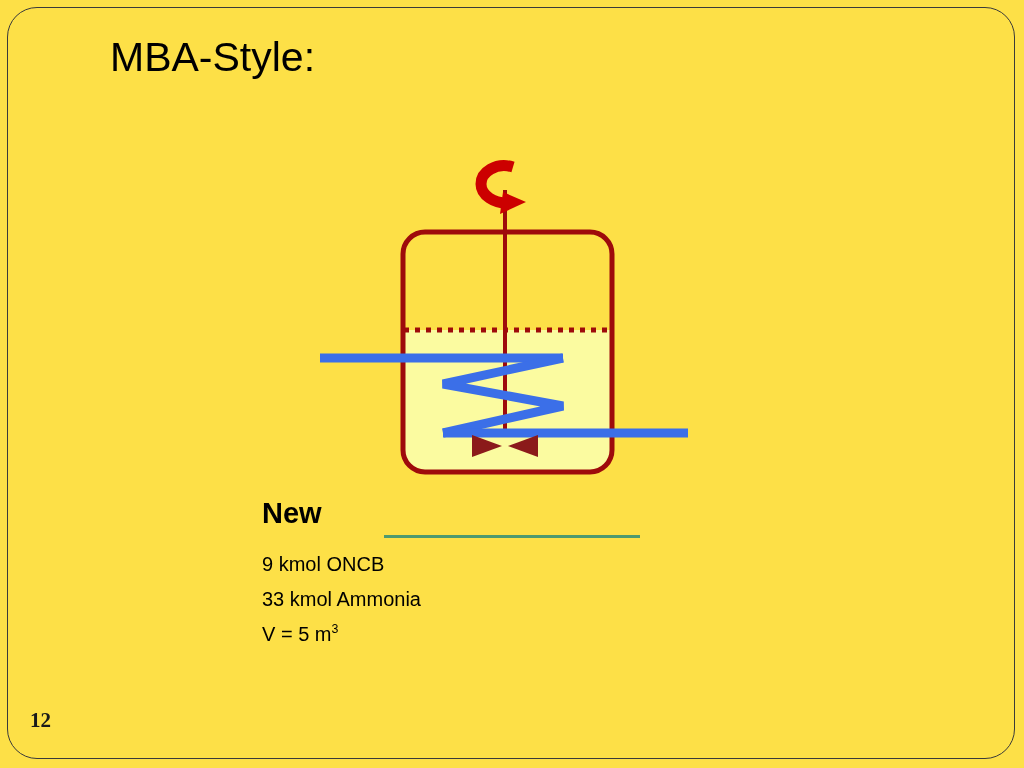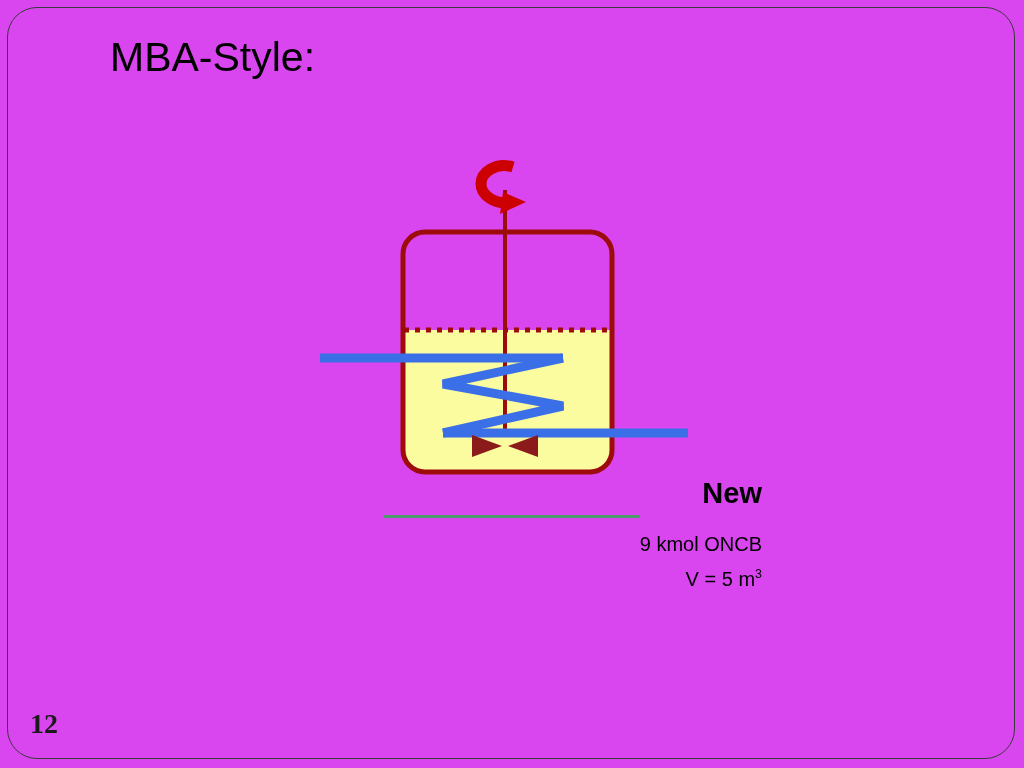--- a/index.html
+++ b/index.html
@@ -14,21 +14,21 @@
     font-family: "Liberation Sans", sans-serif;
     position: relative;
   }
 
   #slide {
     position: absolute;
     left: 0;
     top: 0;
     width: 1024px;
     height: 768px;
-    background: #d946ef;
+    background: #fde047;
   }
 
   
   #slide-frame {
     position: absolute;
     left: 7px;
     top: 7px;
     width: 1008px;
     height: 752px;
     border: 1px solid #3a3a3a;
@@ -62,23 +62,23 @@
     height: 340px;
   }
   #diagram svg {
     display: block;
   }
 
   
   #caption-block {
     position: absolute;
     left: 262px;
-    top: 476px;
+    top: 496px;
     width: 500px;
-    text-align: right;
+    text-align: left;
   }
   #caption-heading {
     font-family: "Liberation Sans", sans-serif;
     font-size: 29px;
     font-weight: bold;
     color: #000000;
     line-height: 34px;
   }
   #caption-rule {
     width: 256px;
@@ -101,21 +101,21 @@
     vertical-align: super;
     line-height: 0;
   }
 
   
   #page-number {
     position: absolute;
     left: 30px;
     top: 708px;
     font-family: "Liberation Serif", serif;
-    font-size: 28px;
+    font-size: 21px;
     font-weight: bold;
     color: #1a1a1a;
   }
 </style>
 </head>
 <body>
 
 <div id="slide">
 
   <div id="slide-frame"></div>
@@ -168,19 +168,20 @@
       </g>
 
     </svg>
   </div>
 
   <div id="caption-block">
     <div id="caption-heading">New</div>
     <div id="caption-rule"></div>
     <div id="caption-lines">
       <div class="caption-line">9 kmol ONCB</div>
+      <div class="caption-line">33 kmol Ammonia</div>
       <div class="caption-line"><span>V = 5 m</span><sup>3</sup></div>
     </div>
   </div>
 
   <div id="page-number">12</div>
 
 </div>
 
 </body></html>

